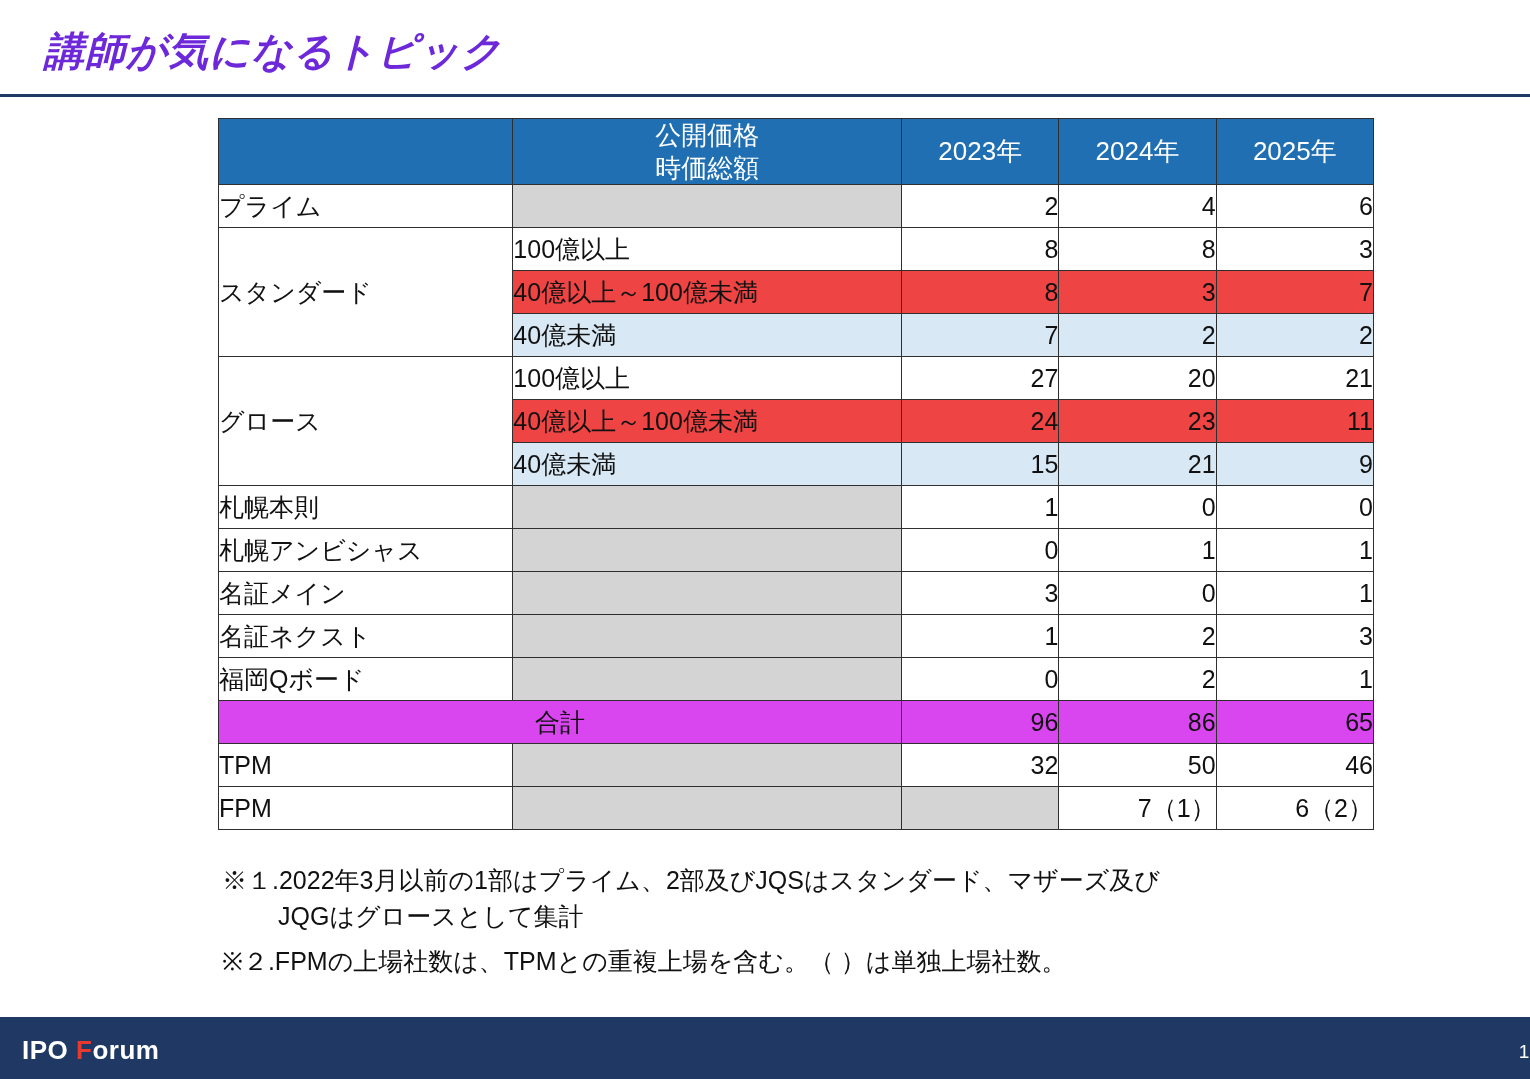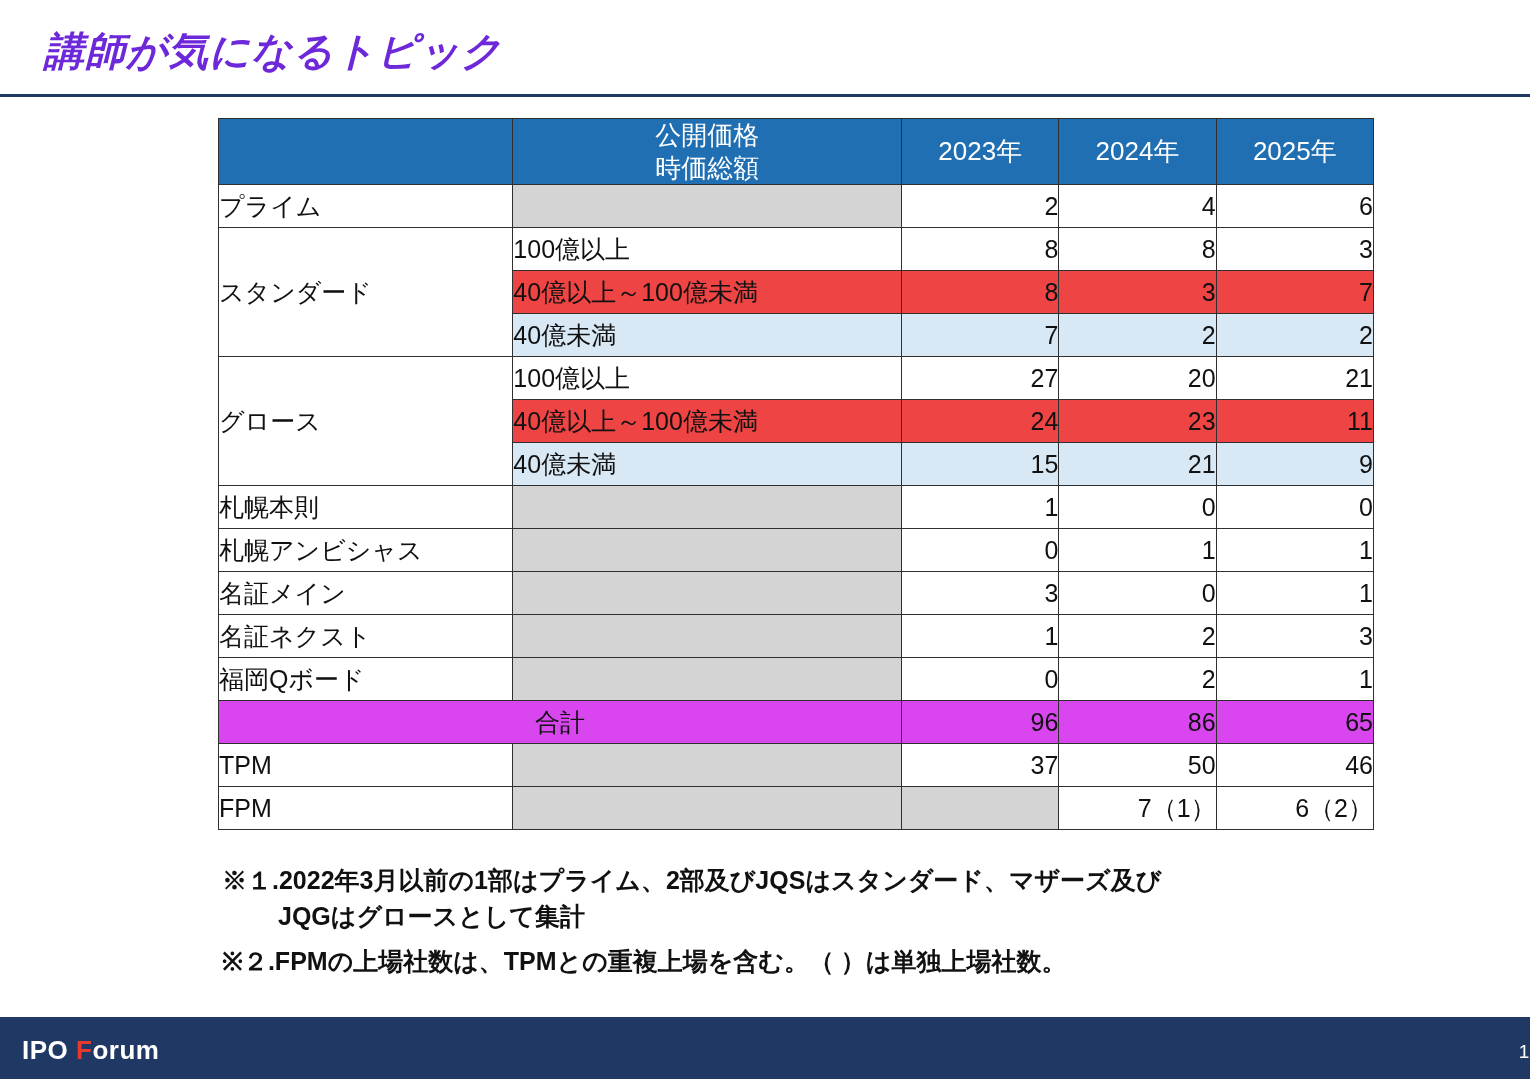--- a/index.html
+++ b/index.html
@@ -101,21 +101,20 @@
 
   
   .notes {
     position: absolute;
     left: 222px;
     top: 862px;
     width: 1200px;
     font-size: 25px;
     color: #111111;
     line-height: 1.45;
-    font-weight: bold;
   }
   .notes .note-line2 { padding-left: 56px; }
   .notes .note2 { margin-top: 8px; }
 
   
   .footer {
     position: absolute;
     left: 0;
     bottom: 0;
     width: 1530px;
@@ -257,21 +256,21 @@
       <tr class="totalrow">
         <td class="lbl" colspan="2">合計</td>
         <td class="num">96</td>
         <td class="num">86</td>
         <td class="num">65</td>
       </tr>
 
       <tr>
         <td class="cat">TPM</td>
         <td class="sub gray"></td>
-        <td class="num">37</td>
+        <td class="num">32</td>
         <td class="num">50</td>
         <td class="num">46</td>
       </tr>
 
       <tr>
         <td class="cat">FPM</td>
         <td class="sub gray"></td>
         <td class="num gray"></td>
         <td class="num">7（1）</td>
         <td class="num">6（2）</td>

